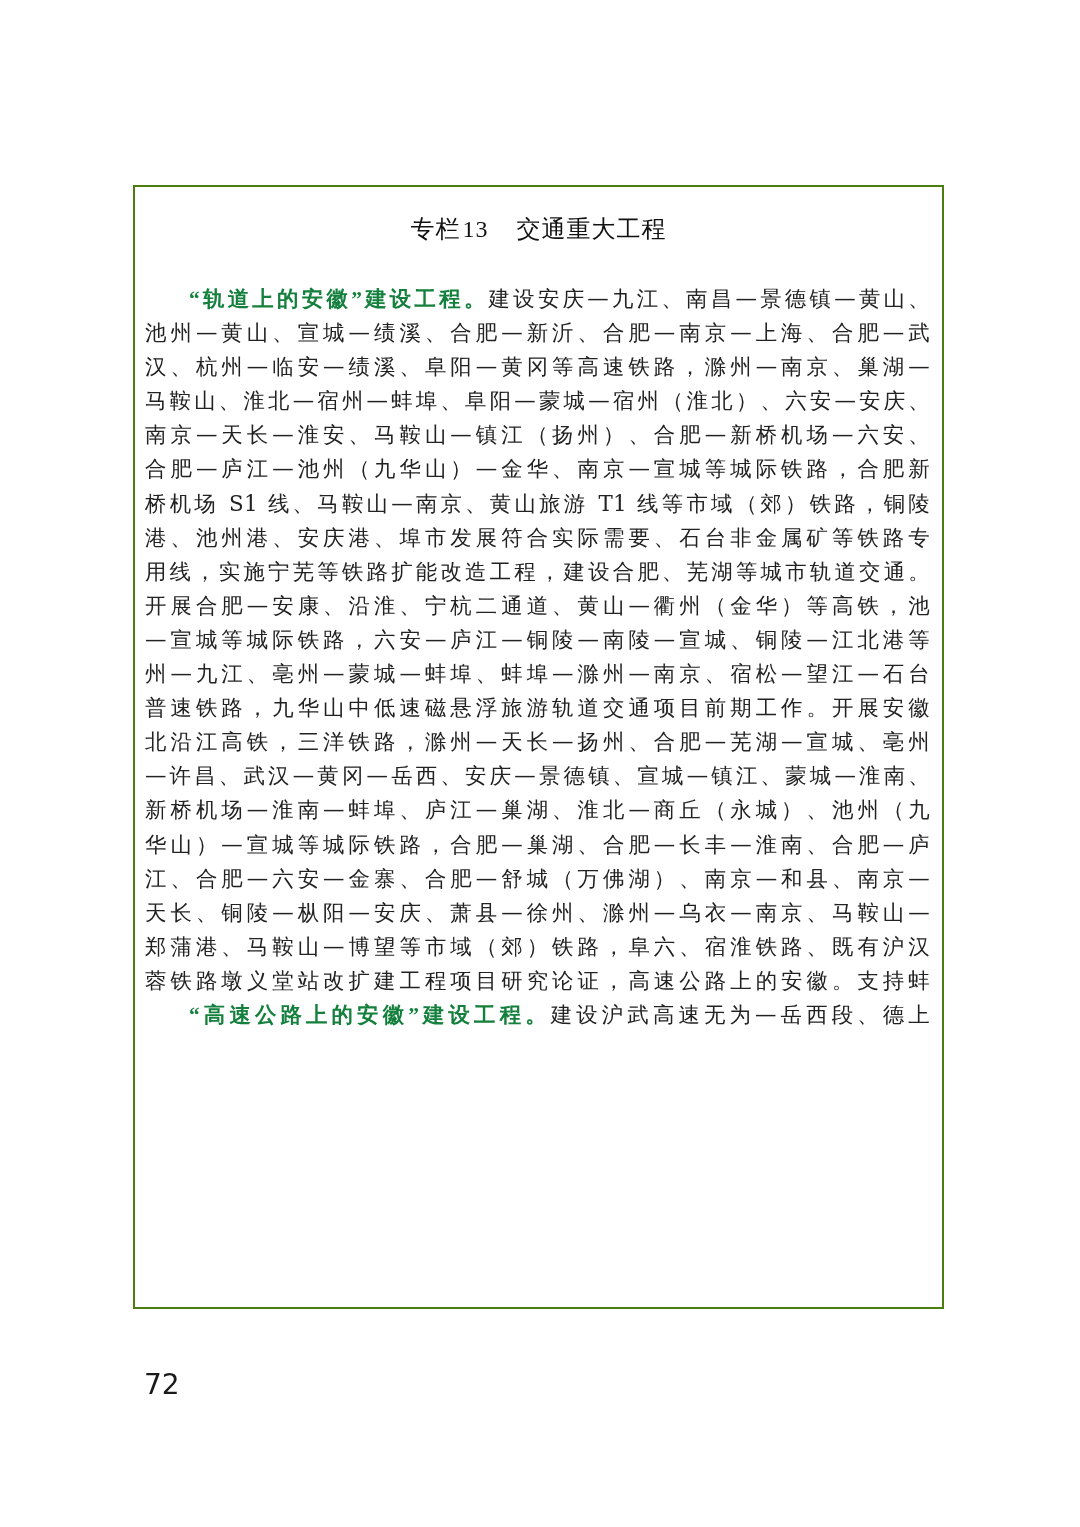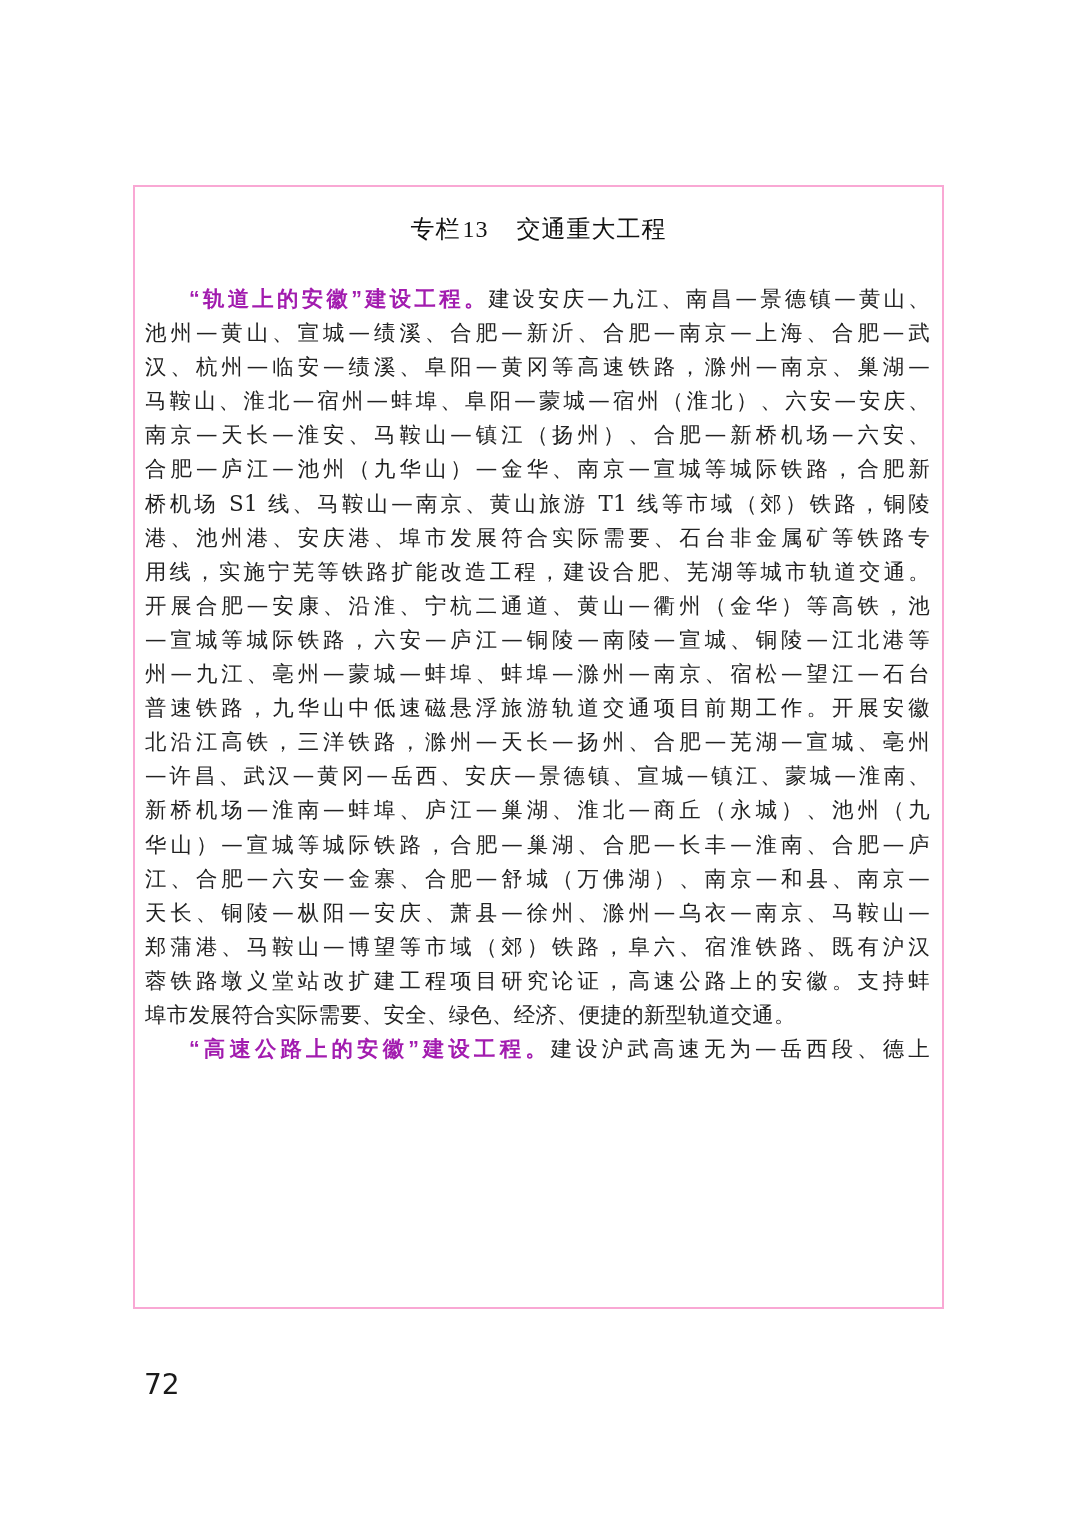--- a/index.html
+++ b/index.html
@@ -14,21 +14,21 @@
     overflow: hidden;
     font-family: "DejaVu Serif", "Liberation Serif", serif;
     color: #1a1a1a;
   }
   .box {
     position: absolute;
     left: 133px;
     top: 185px;
     width: 811px;
     height: 1124px;
-    border: 2px solid #f9a8d4;
+    border: 2px solid #4d7c0f;
     box-sizing: border-box;
     overflow: hidden;
   }
   .box-title {
     position: absolute;
     left: 0;
     right: 0;
     top: 26px;
     text-align: center;
     font-family: "DejaVu Sans", "Liberation Sans", sans-serif;
@@ -59,22 +59,22 @@
     text-align-last: justify;
   }
   .line.last {
     text-align-last: left;
   }
   .indent {
     padding-left: 44px;
   }
   .bold {
     font-weight: bold;
-    font-family: Liberation Sans, sans-serif;
-    color: #a21caf;
+    font-family: Liberation Serif, serif;
+    color: #15803d;
   }
   .page-number {
     position: absolute;
     left: 144px;
     top: 1368px;
     font-family: "DejaVu Sans", "Liberation Sans", sans-serif;
     font-size: 28px;
     color: #1a1a1a;
   }
 </style>
@@ -102,19 +102,18 @@
     <span class="line">州—九江、亳州—蒙城—蚌埠、蚌埠—滁州—南京、宿松—望江—石台</span>
     <span class="line">普速铁路，九华山中低速磁悬浮旅游轨道交通项目前期工作。开展安徽</span>
     <span class="line">北沿江高铁，三洋铁路，滁州—天长—扬州、合肥—芜湖—宣城、亳州</span>
     <span class="line">—许昌、武汉—黄冈—岳西、安庆—景德镇、宣城—镇江、蒙城—淮南、</span>
     <span class="line">新桥机场—淮南—蚌埠、庐江—巢湖、淮北—商丘（永城）、池州（九</span>
     <span class="line">华山）—宣城等城际铁路，合肥—巢湖、合肥—长丰—淮南、合肥—庐</span>
     <span class="line">江、合肥—六安—金寨、合肥—舒城（万佛湖）、南京—和县、南京—</span>
     <span class="line">天长、铜陵—枞阳—安庆、萧县—徐州、滁州—乌衣—南京、马鞍山—</span>
     <span class="line">郑蒲港、马鞍山—博望等市域（郊）铁路，阜六、宿淮铁路、既有沪汉</span>
     <span class="line">蓉铁路墩义堂站改扩建工程项目研究论证，高速公路上的安徽。支持蚌</span>
-    <span class="line last">埠市发展符合实际需要、安全、绿色、经济、便捷的新型轨道交通。</span>
 
     <span class="line indent"><span class="bold">“高速公路上的安徽”建设工程。</span><span>建设沪武高速无为—岳西段、德上</span></span>
   </div>
 </div>
 
 <div class="page-number">72</div>
 
 </body></html>

